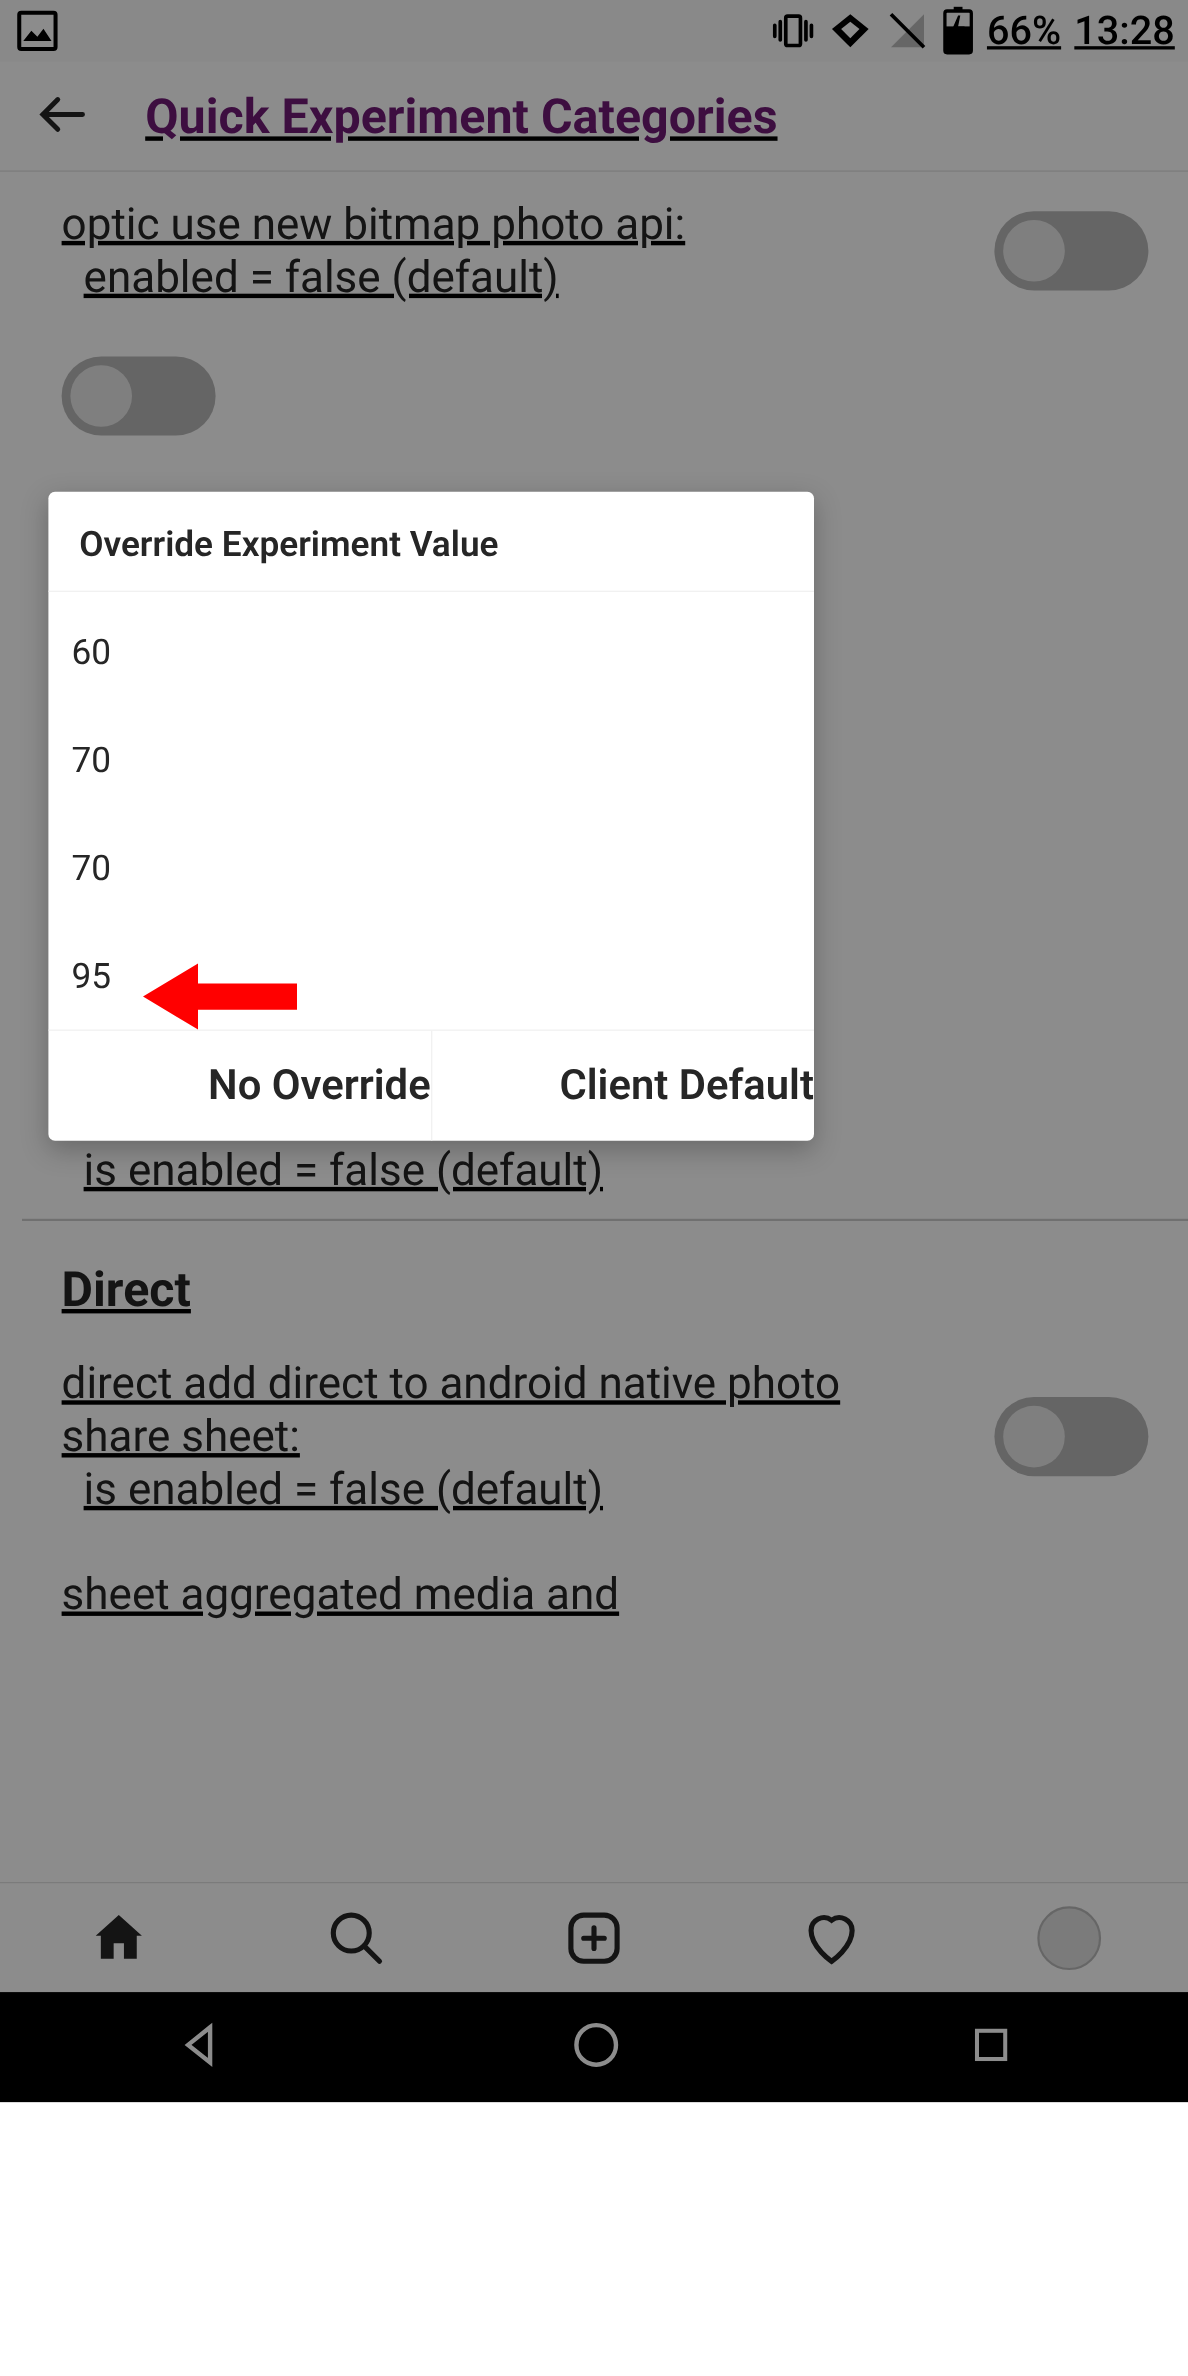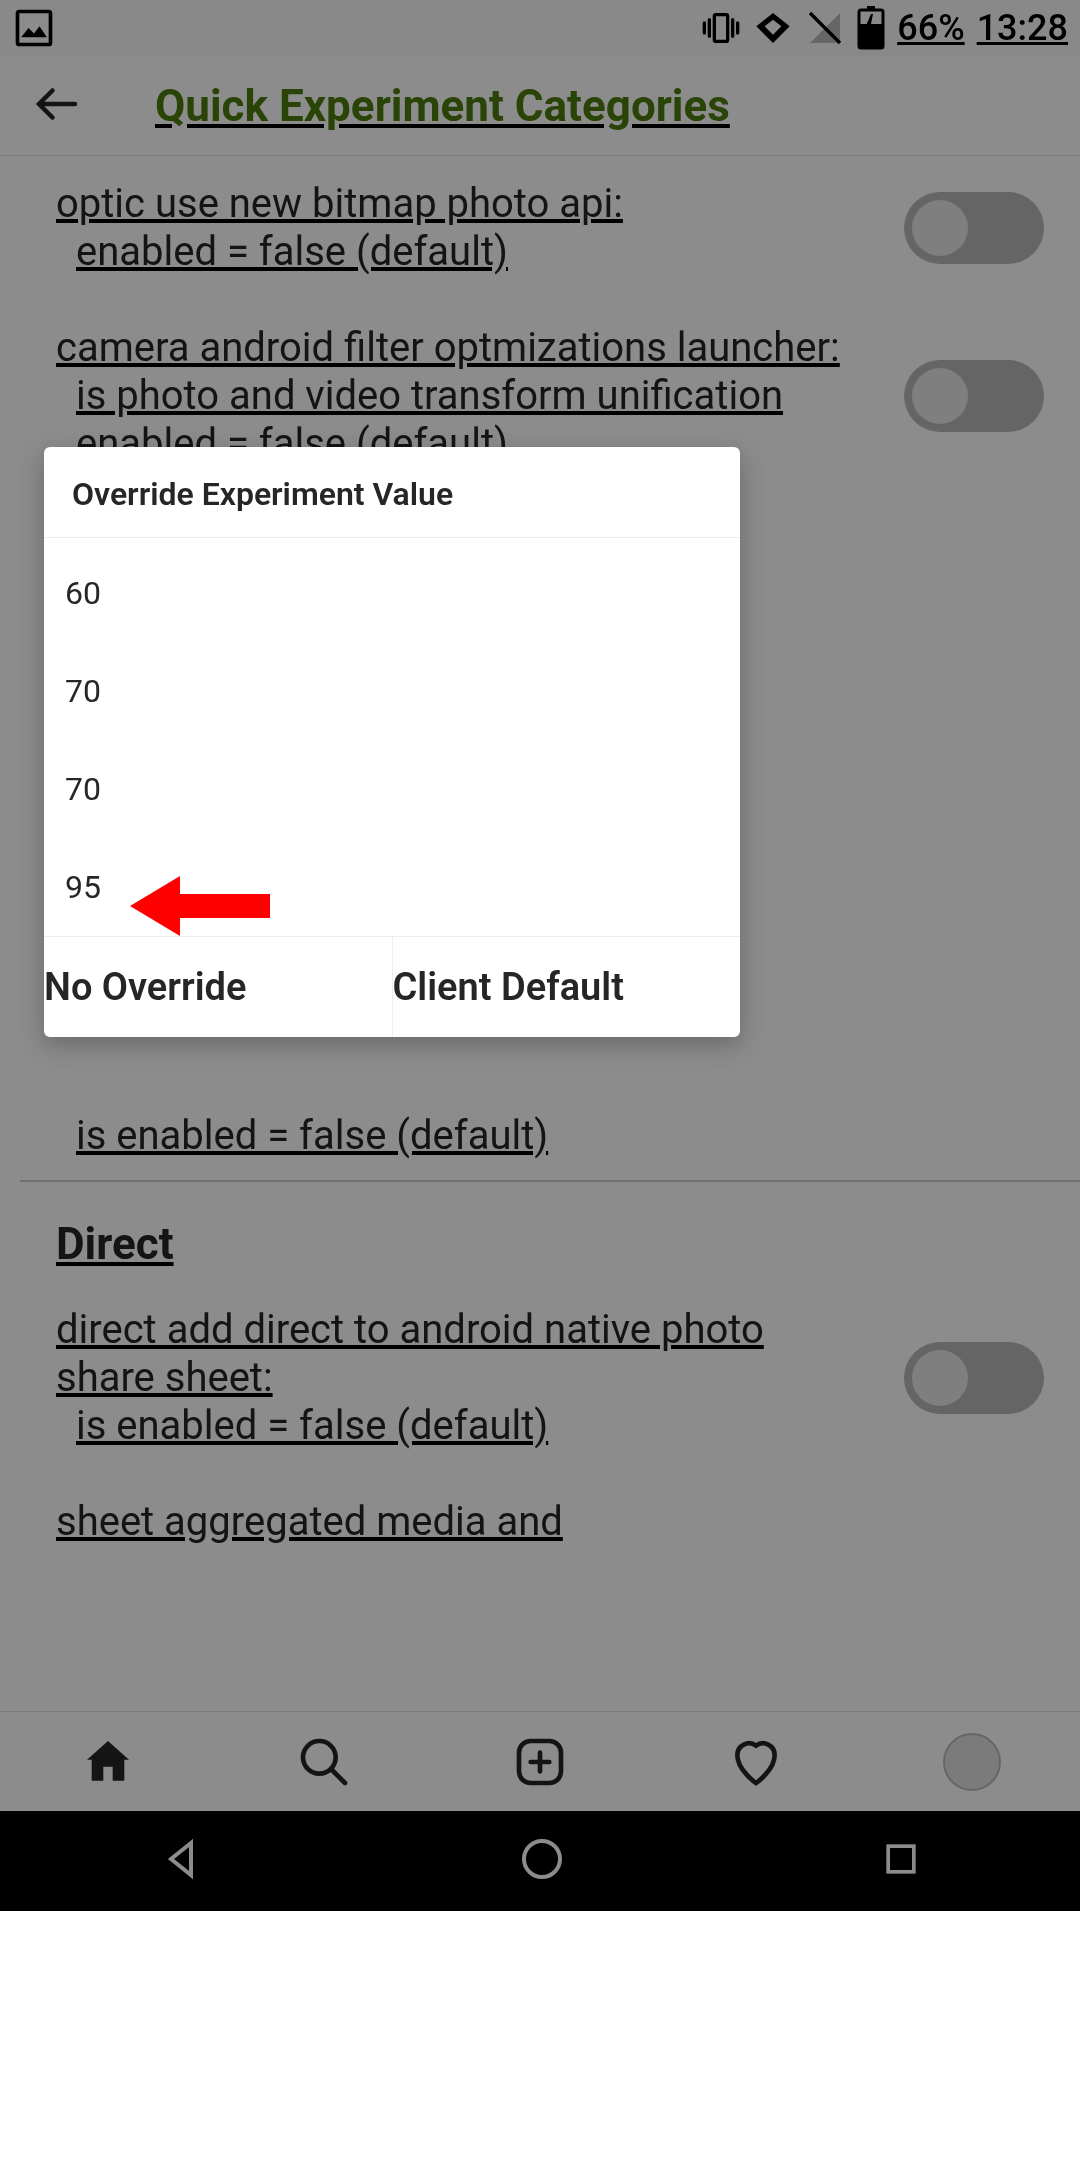--- a/index.html
+++ b/index.html
@@ -9,21 +9,21 @@
 
   
   .status-bar { height:56px; background:#fafafa; display:flex; align-items:center; justify-content:space-between; padding:0 12px; }
   .status-left { display:flex; align-items:center; gap:8px; }
   .status-right { display:flex; align-items:center; gap:12px; font-size:36px; font-weight:500; color:#000; }
   .status-right svg { display:block; }
 
   
   .app-header { height:100px; display:flex; align-items:center; padding:0 30px; border-bottom:1px solid #ddd; }
   .app-header .back { margin-right:48px; }
-  .app-header .title { font-size:44px; font-weight:700; color:#4d7c0f;margin-left:23px; }
+  .app-header .title { font-size:44px; font-weight:700; color:#701a75; }
 
   
   .content { position:relative; height:calc(2160px - 56px - 100px - 100px - 100px); overflow:hidden;padding-left:20px; }
   .exp-item { display:flex; align-items:center; justify-content:space-between; padding:24px 36px; }
   .exp-text { font-size:40px; line-height:48px; color:#262626; max-width:790px; }
   .indent { padding-left:20px; }
   .section-head { font-size:44px; font-weight:700; color:#262626; padding:36px 36px 12px; }
   .section-divider { border-top:2px solid #ccc; margin-top:20px; }
 
   
@@ -39,21 +39,21 @@
 
   
   .overlay { position:absolute; inset:0; background:rgba(0,0,0,0.45); z-index:50; }
 
   
   .dialog { position:absolute; left:44px; top:447px; width:696px; background:#fff; border-radius:6px; z-index:60; box-shadow:0 8px 24px rgba(0,0,0,0.25); }
   .dialog-title { font-size:32px; font-weight:600; color:#262626; padding:28px 28px 24px; border-bottom:1px solid #eee; }
   .dialog-list { padding:6px 0 0; }
   .dialog-option { font-size:32px; color:#262626; padding:30px 21px; position:relative; }
   .dialog-actions { display:flex; border-top:1px solid #eee; }
-  .dialog-actions .action { flex:1; text-align:left; padding:28px 0; font-size:38px; font-weight:600; color:#262626; }
+  .dialog-actions .action { flex:1; text-align:right; padding:28px 0; font-size:38px; font-weight:600; color:#262626; }
   .dialog-actions .divider { width:1px; background:#eee; }
 
   
   .arrow { position:absolute; z-index:70; pointer-events:none; }
 
   
   .avatar { width:58px; height:58px; border-radius:50%; background:#e0e0e0; border:2px solid #bbb; }
 </style>
 </head>
 <body>
@@ -104,24 +104,20 @@
 
     <div class="exp-item">
       <div class="exp-text">
         <div>optic use new bitmap photo api:</div>
         <div class="indent">enabled = false (default)</div>
       </div>
       <div class="toggle"></div>
     </div>
 
     <div class="exp-item">
-      <div class="exp-text">
-        <div>camera android filter optmizations launcher:</div>
-        <div class="indent">is photo and video transform unification enabled = false (default)</div>
-      </div>
       <div class="toggle"></div>
     </div>
 
     <div style="height:620px;"></div>
 
     <div class="exp-text indent" style="padding-left:56px;">is enabled = false (default)</div>
 
     <div class="section-divider"></div>
     <div class="section-head">Direct</div>
 

